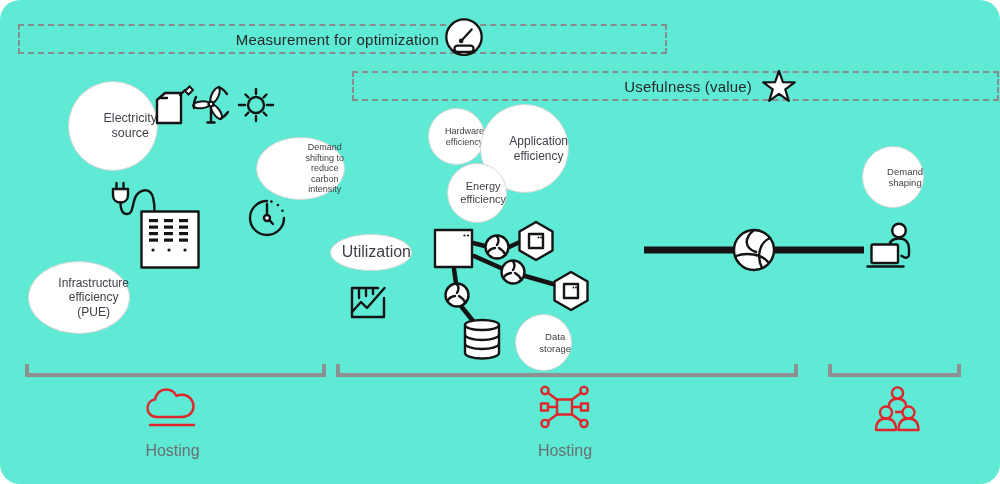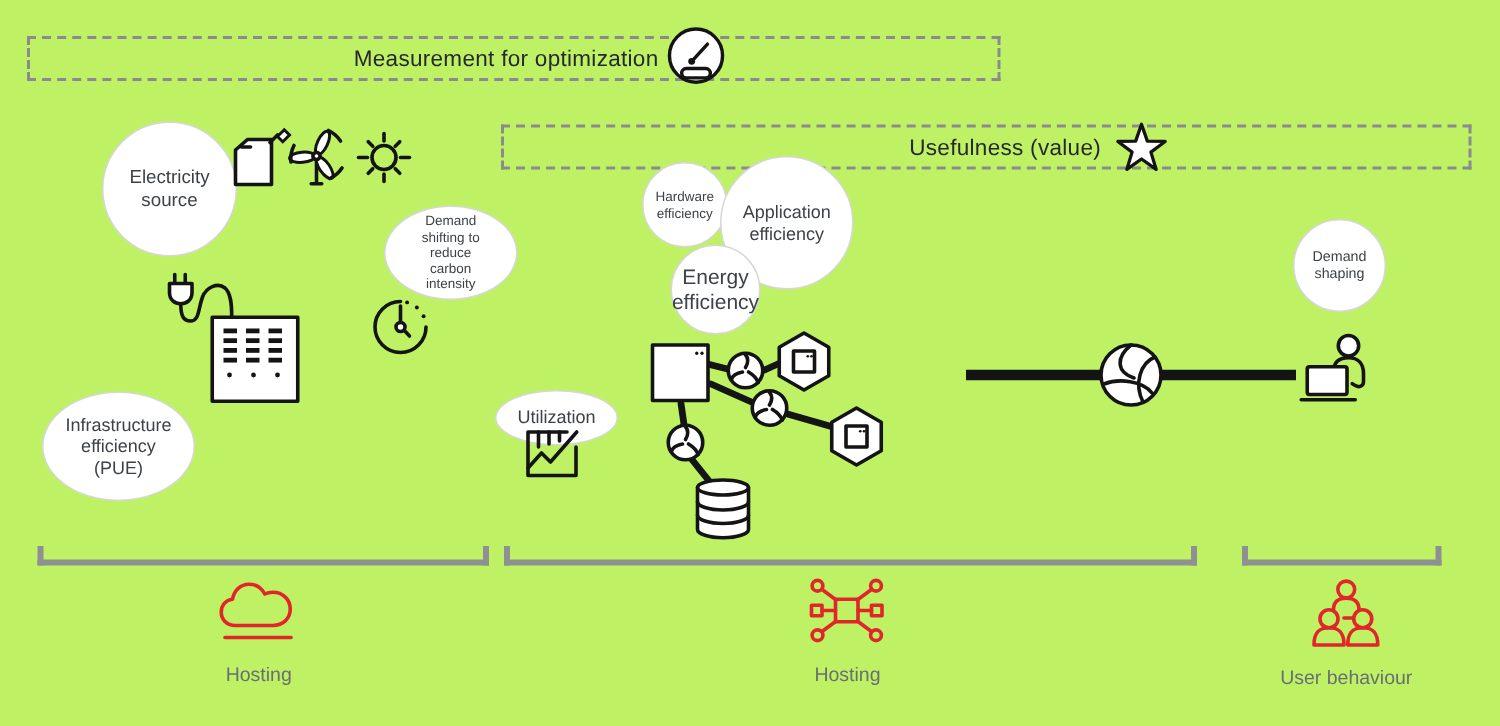--- a/index.html
+++ b/index.html
@@ -1,28 +1,28 @@
 <!DOCTYPE html>
 <html><head>
 <meta charset="utf-8">
 <style>
   html,body{margin:0;padding:0;background:#fff;}
-  #stage{position:relative;width:1000px;height:484px;background:#bef264;overflow:hidden;
-         font-family:"Liberation Sans", sans-serif;}
+  #stage{position:relative;width:1000px;height:484px;background:#5eead4;overflow:hidden;
+         font-family:"Liberation Sans", sans-serif;border-radius:20px;}
   .dashed-box{position:absolute;border:2px dashed #898b8e;background:transparent;}
   .banner-text{position:absolute;top:0;left:0;height:100%;display:flex;align-items:center;
                justify-content:flex-end;font-size:15px;color:#26282b;letter-spacing:.2px;}
   .bubble{position:absolute;border:1.5px solid #d6d6d6;border-radius:50%;background:#fff;
-          display:flex;align-items:center;justify-content:center;text-align:center;
+          display:flex;align-items:center;justify-content:flex-end;text-align:center;
           color:#3e4248;}
   .bubble span{white-space:pre-line;line-height:1.18;}
   .icon{position:absolute;}
   .bracket{position:absolute;height:9px;border-left:4px solid #8e9092;
            border-right:4px solid #8e9092;border-bottom:4px solid #8e9092;}
-  .section-label{position:absolute;font-size:13px;color:#6a6e73;text-align:center;}
+  .section-label{position:absolute;font-size:16px;color:#6a6e73;text-align:center;}
   svg{display:block;overflow:visible;}
   .k{stroke:#141414;fill:none;stroke-width:2.4;stroke-linecap:round;stroke-linejoin:round;}
   .kf{fill:#141414;stroke:none;}
   .kw{stroke:#141414;fill:#fff;stroke-width:2.4;stroke-linecap:round;stroke-linejoin:round;}
   .r{stroke:#e0252b;fill:none;stroke-width:2.4;stroke-linecap:round;stroke-linejoin:round;}
 </style>
 </head>
 <body>
 
 <div id="stage">
@@ -30,21 +30,21 @@
   <div class="dashed-box" style="left:18px;top:24px;width:645px;height:26px;">
     <div class="banner-text" style="width:419px;">Measurement for optimization</div>
     <svg class="icon" style="left:422px;top:-9px;" width="44" height="44" viewBox="0 0 46 46">
       <circle class="kw" cx="23" cy="21" r="18.5"></circle>
       <line class="k" x1="20" y1="25" x2="31" y2="13"></line>
       <circle class="kf" cx="20" cy="25" r="2.4"></circle>
       <rect class="kw" x="13" y="30" width="20" height="6.5" rx="3.2"></rect>
     </svg>
   </div>
 
-  <div class="dashed-box" style="left:334px;top:71px;width:643px;height:26px;margin-top:12px;">
+  <div class="dashed-box" style="left:352px;top:71px;width:643px;height:26px;">
     <div class="banner-text" style="width:398px;">Usefulness (value)</div>
     <svg class="icon" style="left:406px;top:-6px;" width="38" height="38" viewBox="0 0 40 40">
       <polygon points="20,4 24.1,15.9 36.6,16.1 26.6,23.6 30.3,35.7 20,28.4 9.7,35.7 13.4,23.6 3.4,16.1 15.9,15.9" fill="#fff" stroke="#141414" stroke-width="2.3" stroke-linejoin="round"></polygon>
     </svg>
   </div>
 
   <div class="bubble" style="left:68px;top:81px;width:88px;height:88px;font-size:12.5px;">
     <span>Electricity
 source</span>
   </div>
@@ -136,26 +136,26 @@
   </div>
 
   <div class="bubble" style="left:428px;top:108px;width:55px;height:55px;font-size:9px;">
     <span>Hardware
 efficiency</span>
   </div>
   <div class="bubble" style="left:480px;top:104px;width:87px;height:87px;font-size:12px;">
     <span>Application
 efficiency</span>
   </div>
-  <div class="bubble" style="left:447px;top:163px;width:58px;height:58px;font-size:14px;">
+  <div class="bubble" style="left:447px;top:163px;width:58px;height:58px;font-size:11px;">
     <span>Energy
 efficiency</span>
   </div>
 
-  <div class="bubble" style="left:330px;top:260px;width:80px;height:35px;font-size:12px;">
+  <div class="bubble" style="left:330px;top:234px;width:80px;height:35px;font-size:16px;">
     <span>Utilization</span>
   </div>
 
   <svg class="icon" style="left:348px;top:281px;" width="40" height="38" viewBox="0 0 40 38">
     <path class="k" stroke-width="2.6" d="M30,7 L4,7 L4,36 L36,36 L36,17"></path>
     <line class="k" stroke-width="2.6" x1="11" y1="7" x2="11" y2="17"></line>
     <line class="k" stroke-width="2.6" x1="18" y1="7" x2="18" y2="15"></line>
     <line class="k" stroke-width="2.6" x1="25" y1="7" x2="25" y2="13"></line>
     <polyline class="k" stroke-width="2.6" points="4,31 13,21 19,27 36.5,7"></polyline>
   </svg>
@@ -204,20 +204,24 @@
 
     <g>
       <path d="M35,103 V131 A17,5.5 0 0 0 69,131 V103 Z" fill="#fff" stroke="none"></path>
       <ellipse class="kw" cx="52" cy="103" rx="17" ry="5"></ellipse>
       <path class="k" d="M35,103 V131 A17,5.5 0 0 0 69,131 V103"></path>
       <path class="k" d="M35,112.5 A17,5.5 0 0 0 69,112.5"></path>
       <path class="k" d="M35,121.5 A17,5.5 0 0 0 69,121.5"></path>
     </g>
   </svg>
 
+  <div class="bubble" style="left:515px;top:314px;width:55px;height:55px;font-size:9.5px;">
+    <span>Data
+storage</span>
+  </div>
 
   <div class="bubble" style="left:862px;top:146px;width:60px;height:60px;font-size:9.5px;">
     <span>Demand
 shaping</span>
   </div>
 
   <svg class="icon" style="left:640px;top:228px;" width="232" height="46" viewBox="0 0 232 46">
     <line x1="4" y1="22" x2="224" y2="22" stroke="#141414" stroke-width="7"></line>
     <g>
       <circle class="kw" cx="114" cy="22" r="20" stroke-width="2.6"></circle>
@@ -262,15 +266,14 @@
 
   <svg class="icon" style="left:869px;top:385px;" width="56" height="48" viewBox="0 0 56 48">
     <circle class="r" cx="28.5" cy="8" r="5.6"></circle>
     <path class="r" d="M20,21.5 C20,16 23.5,13.8 28.5,13.8 C33.5,13.8 37,16 37,21.5"></path>
     <line class="r" x1="27" y1="27" x2="33" y2="27"></line>
     <circle class="r" cx="17" cy="27.5" r="6"></circle>
     <path class="r" d="M7,45 C7,36.5 10.5,33.5 17,33.5 C23.5,33.5 27,36.5 27,45 Z"></path>
     <circle class="r" cx="39.5" cy="27.5" r="6"></circle>
     <path class="r" d="M29.5,45 C29.5,36.5 33,33.5 39.5,33.5 C46,33.5 49.5,36.5 49.5,45 Z"></path>
   </svg>
-  <div class="section-label" style="left:820px;top:444px;width:155px;">User behaviour</div>
 
 </div>
 
 </body></html>

